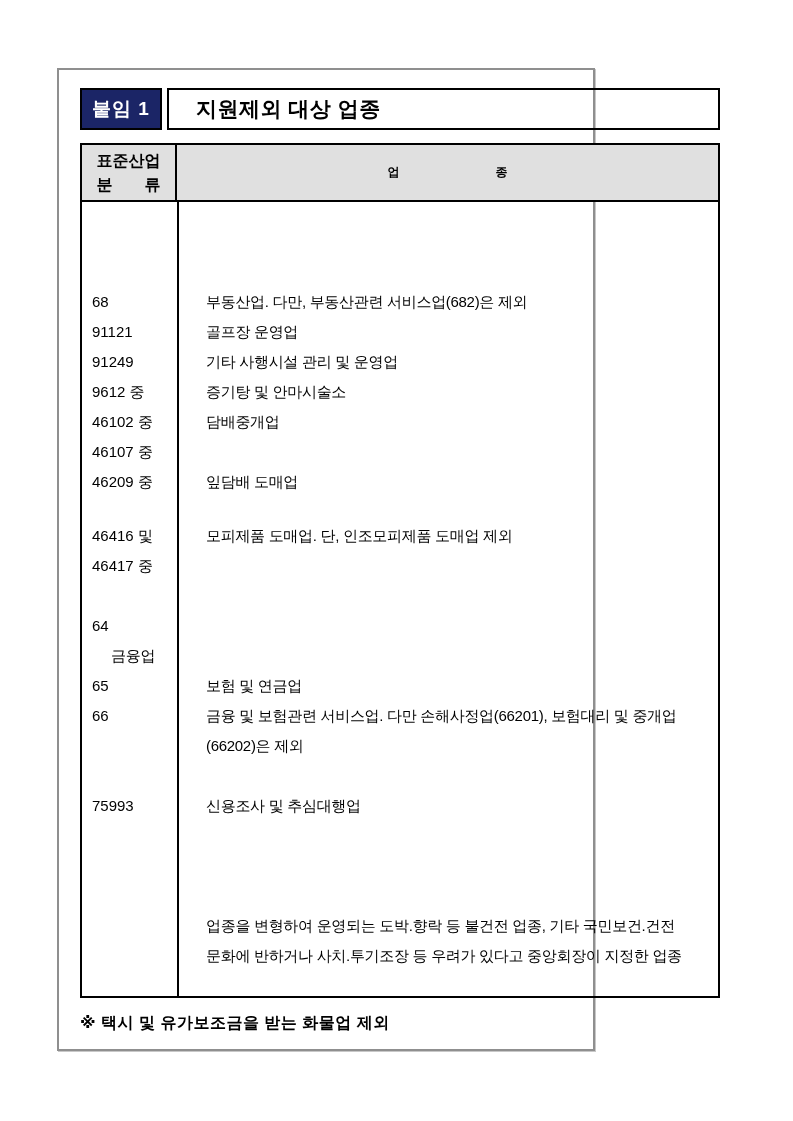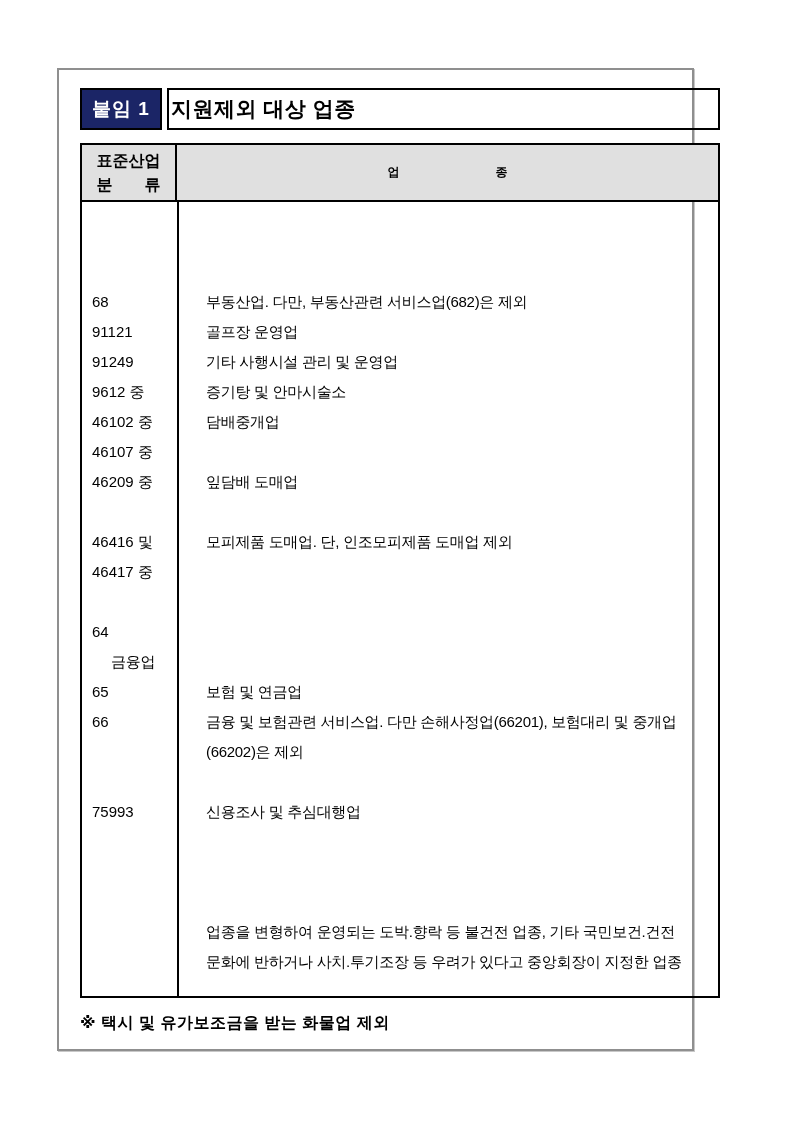--- a/index.html
+++ b/index.html
@@ -11,21 +11,21 @@
   *{margin:0;padding:0;box-sizing:border-box;}
   html,body{background:#ffffff;}
   body{
     width:793px;height:1121px;
     font-family:"Liberation Sans","DejaVu Sans",sans-serif;
     color:#000;
     position:relative;
   }
   .sheet{
     position:absolute;left:57px;top:68px;
-    width:637px;height:983px;
+    width:538px;height:983px;
     border:2px solid var(--page-border);
     background:#fff;
     box-shadow:1px 1px 0 #c8c8c8;
   }
   .inner{padding:18px 14px 0 21px;}
   .heading-row{
     display:flex;align-items:stretch;gap:5px;height:42px;width:640px;
   }
   .attach-badge{
     width:82px;
@@ -33,21 +33,21 @@
     border:2px solid #000;
     color:#fff;font-weight:bold;font-size:19px;
     display:flex;align-items:center;justify-content:center;
     letter-spacing:1px;
   }
   .title-box{
     flex:1;
     border:2px solid #000;
     font-weight:bold;font-size:21px;
     display:flex;align-items:center;
-    padding-left:2px;
+    padding-left:27px;
     letter-spacing:0.5px;
   }
   .table{
     margin-top:13px;width:640px;
     border:2px solid var(--border-black);
   }
   .thead{
     display:flex;height:57px;
     background:var(--header-bg);
     border-bottom:2px solid var(--border-black);
@@ -135,21 +135,21 @@
             <div class="code">46102 중</div>
             <div class="desc">담배중개업</div>
           </div>
           <div class="trow">
             <div class="code">46107 중</div>
           </div>
           <div class="trow">
             <div class="code">46209 중</div>
             <div class="desc">잎담배 도매업</div>
           </div>
-          <div class="trow" style="margin-top: 30px;">
+          <div class="trow" style="margin-top: 24px;">
             <div class="code">46416 및
 46417 중</div>
             <div class="desc">모피제품 도매업. 단, 인조모피제품 도매업 제외</div>
           </div>
           <div class="trow" style="margin-top: 30px; flex-direction: column;">
             <div class="code">64</div>
             <div class="desc">금융업</div>
           </div>
           <div class="trow">
             <div class="code">65</div>

